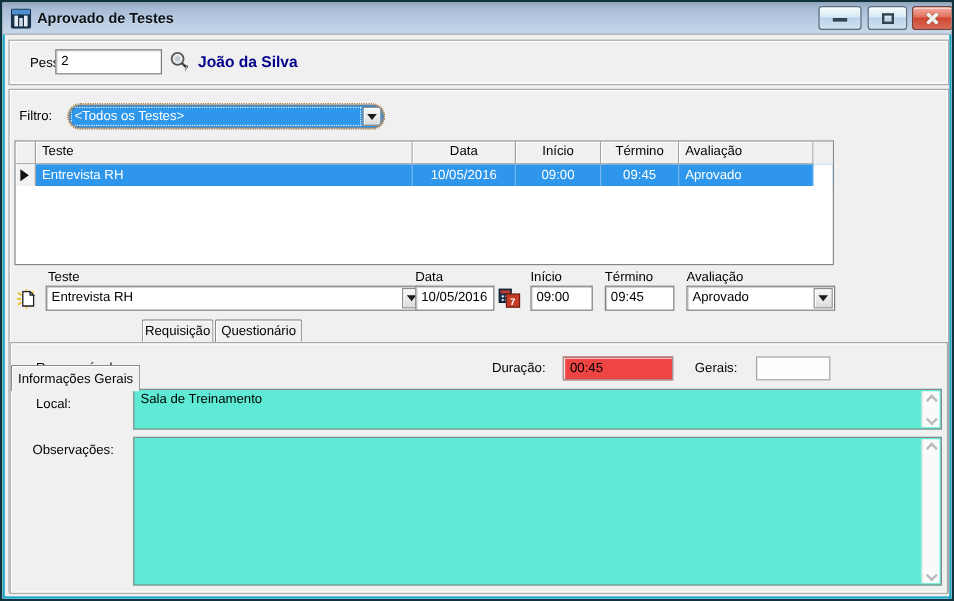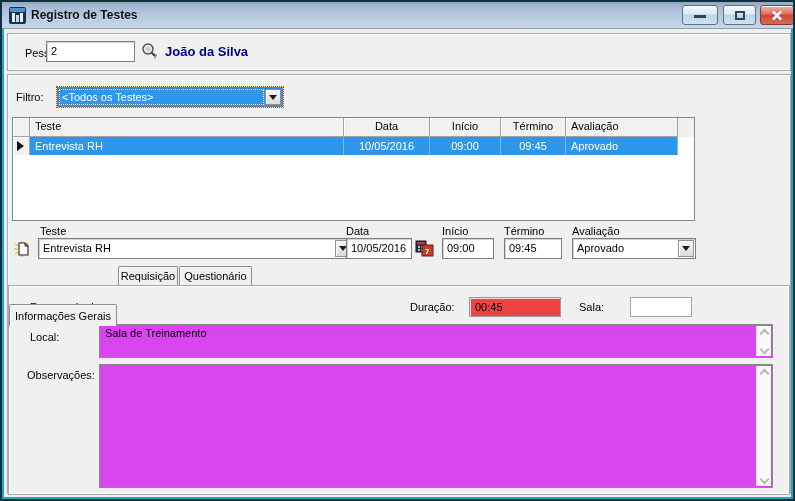--- a/index.html
+++ b/index.html
@@ -130,22 +130,22 @@
     font-size:11px;display:flex;align-items:center;justify-content:center;z-index:1;
   }
   .tab.active{top:0;height:22px;z-index:3;}
   .tabpanel{
     position:absolute;left:0;top:210px;width:782px;height:210px;background:#f0f0f0;
     border:1px solid #a8a8a8;box-shadow:inset 1px 1px 0 #fdfdfd, inset -1px -1px 0 #fdfdfd;z-index:0;
   }
 
   
   .textfield{
-    position:absolute;background:#d946ef;border:1px solid #8a8a8a;
-    font-size:11px;padding:2px 20px 2px 5px;overflow:hidden;
+    position:absolute;background:#5eead4;border:1px solid #8a8a8a;
+    font-size:11px;padding:2px 20px 2px 5px;overflow:hidden;margin-left:12px;
   }
   .vscroll{
     position:absolute;right:1px;top:1px;bottom:1px;width:15px;background:#fafafa;
     border-left:1px solid #e4e4e4;
   }
   .chev{position:absolute;left:4px;width:7px;height:7px;}
   .chev::before{
     content:"";position:absolute;left:0;top:1px;width:5px;height:5px;
     border-top:2px solid #b6babd;border-right:2px solid #b6babd;
   }
@@ -161,21 +161,21 @@
 <div class="window">
 
   <div class="titlebar">
     <svg class="app-icon" viewBox="0 0 17 17">
       <rect x="0" y="0" width="17" height="17" rx="2" fill="#16324a"></rect>
       <rect x="1" y="1" width="15" height="4" fill="#4f8fd0"></rect>
       <rect x="3" y="6" width="3" height="9" fill="#e8eef4"></rect>
       <rect x="7" y="8" width="3" height="7" fill="#cfdae4"></rect>
       <rect x="11" y="6" width="3" height="9" fill="#e8eef4"></rect>
     </svg>
-    <div class="title-text">Registro de Testes</div>
+    <div class="title-text">Aprovado de Testes</div>
 
     <div class="tb-btn min">
         <div class="glyph-min"></div>
       </div>
     <div class="tb-btn max">
         <div class="glyph-max"></div>
       </div>
     <div class="tb-btn close">
         <div class="glyph-close"></div>
       </div>
@@ -191,21 +191,21 @@
       <circle cx="8" cy="7" r="2.2" fill="#c0cad2"></circle>
       <line x1="11.5" y1="10.5" x2="15" y2="14" stroke="#444" stroke-width="2"></line>
       <text x="13" y="17" font-size="7" fill="#222" font-family="Liberation Sans, sans-serif">?</text>
     </svg>
     <div class="person-name" style="left:157px;top:10px;">João da Silva</div>
   </div>
 
   <div class="panel panel2">
 
     <div class="lbl" style="left:8px;top:16px;">Filtro:</div>
-    <div class="sunken combo combo-focused" style="left:49px;top:12px;width:226px;height:20px;">
+    <div class="sunken combo combo-focused" style="left:49px;top:12px;width:263px;height:20px;border-radius:10px;">
       <span>&lt;Todos os Testes&gt;</span>
       <span class="inner-focus"></span>
       <span class="dd-btn">
           <span class="dd-arrow"></span>
         </span>
     </div>
 
     <div class="grid">
       <div class="grow ghead">
         <div class="gh ind"></div>
@@ -280,21 +280,21 @@
       <div class="tab active" style="left:1px;width:108px;margin-top:40px;">Informações Gerais</div>
       <div class="tab" style="left:110px;width:60px;">Requisição</div>
       <div class="tab" style="left:171px;width:73px;">Questionário</div>
     </div>
 
     <div class="lbl" style="left:22px;top:226px;">Responsável:</div>
 
     <div class="lbl" style="left:402px;top:226px;">Duração:</div>
     <div class="readonly-box" style="left:461px;top:222px;width:92px;height:20px;">00:45</div>
 
-    <div class="lbl" style="left:571px;top:226px;">Sala:</div>
+    <div class="lbl" style="left:571px;top:226px;">Gerais:</div>
     <div class="empty-box" style="left:622px;top:222px;width:62px;height:20px;"></div>
 
     <div class="lbl" style="left:22px;top:256px;">Local:</div>
     <div class="textfield" style="left:91px;top:249px;width:674px;height:34px;">
       <span>Sala de Treinamento</span>
       <span class="vscroll">
         <span class="chev up"></span>
         <span class="chev down"></span>
       </span>
     </div>

